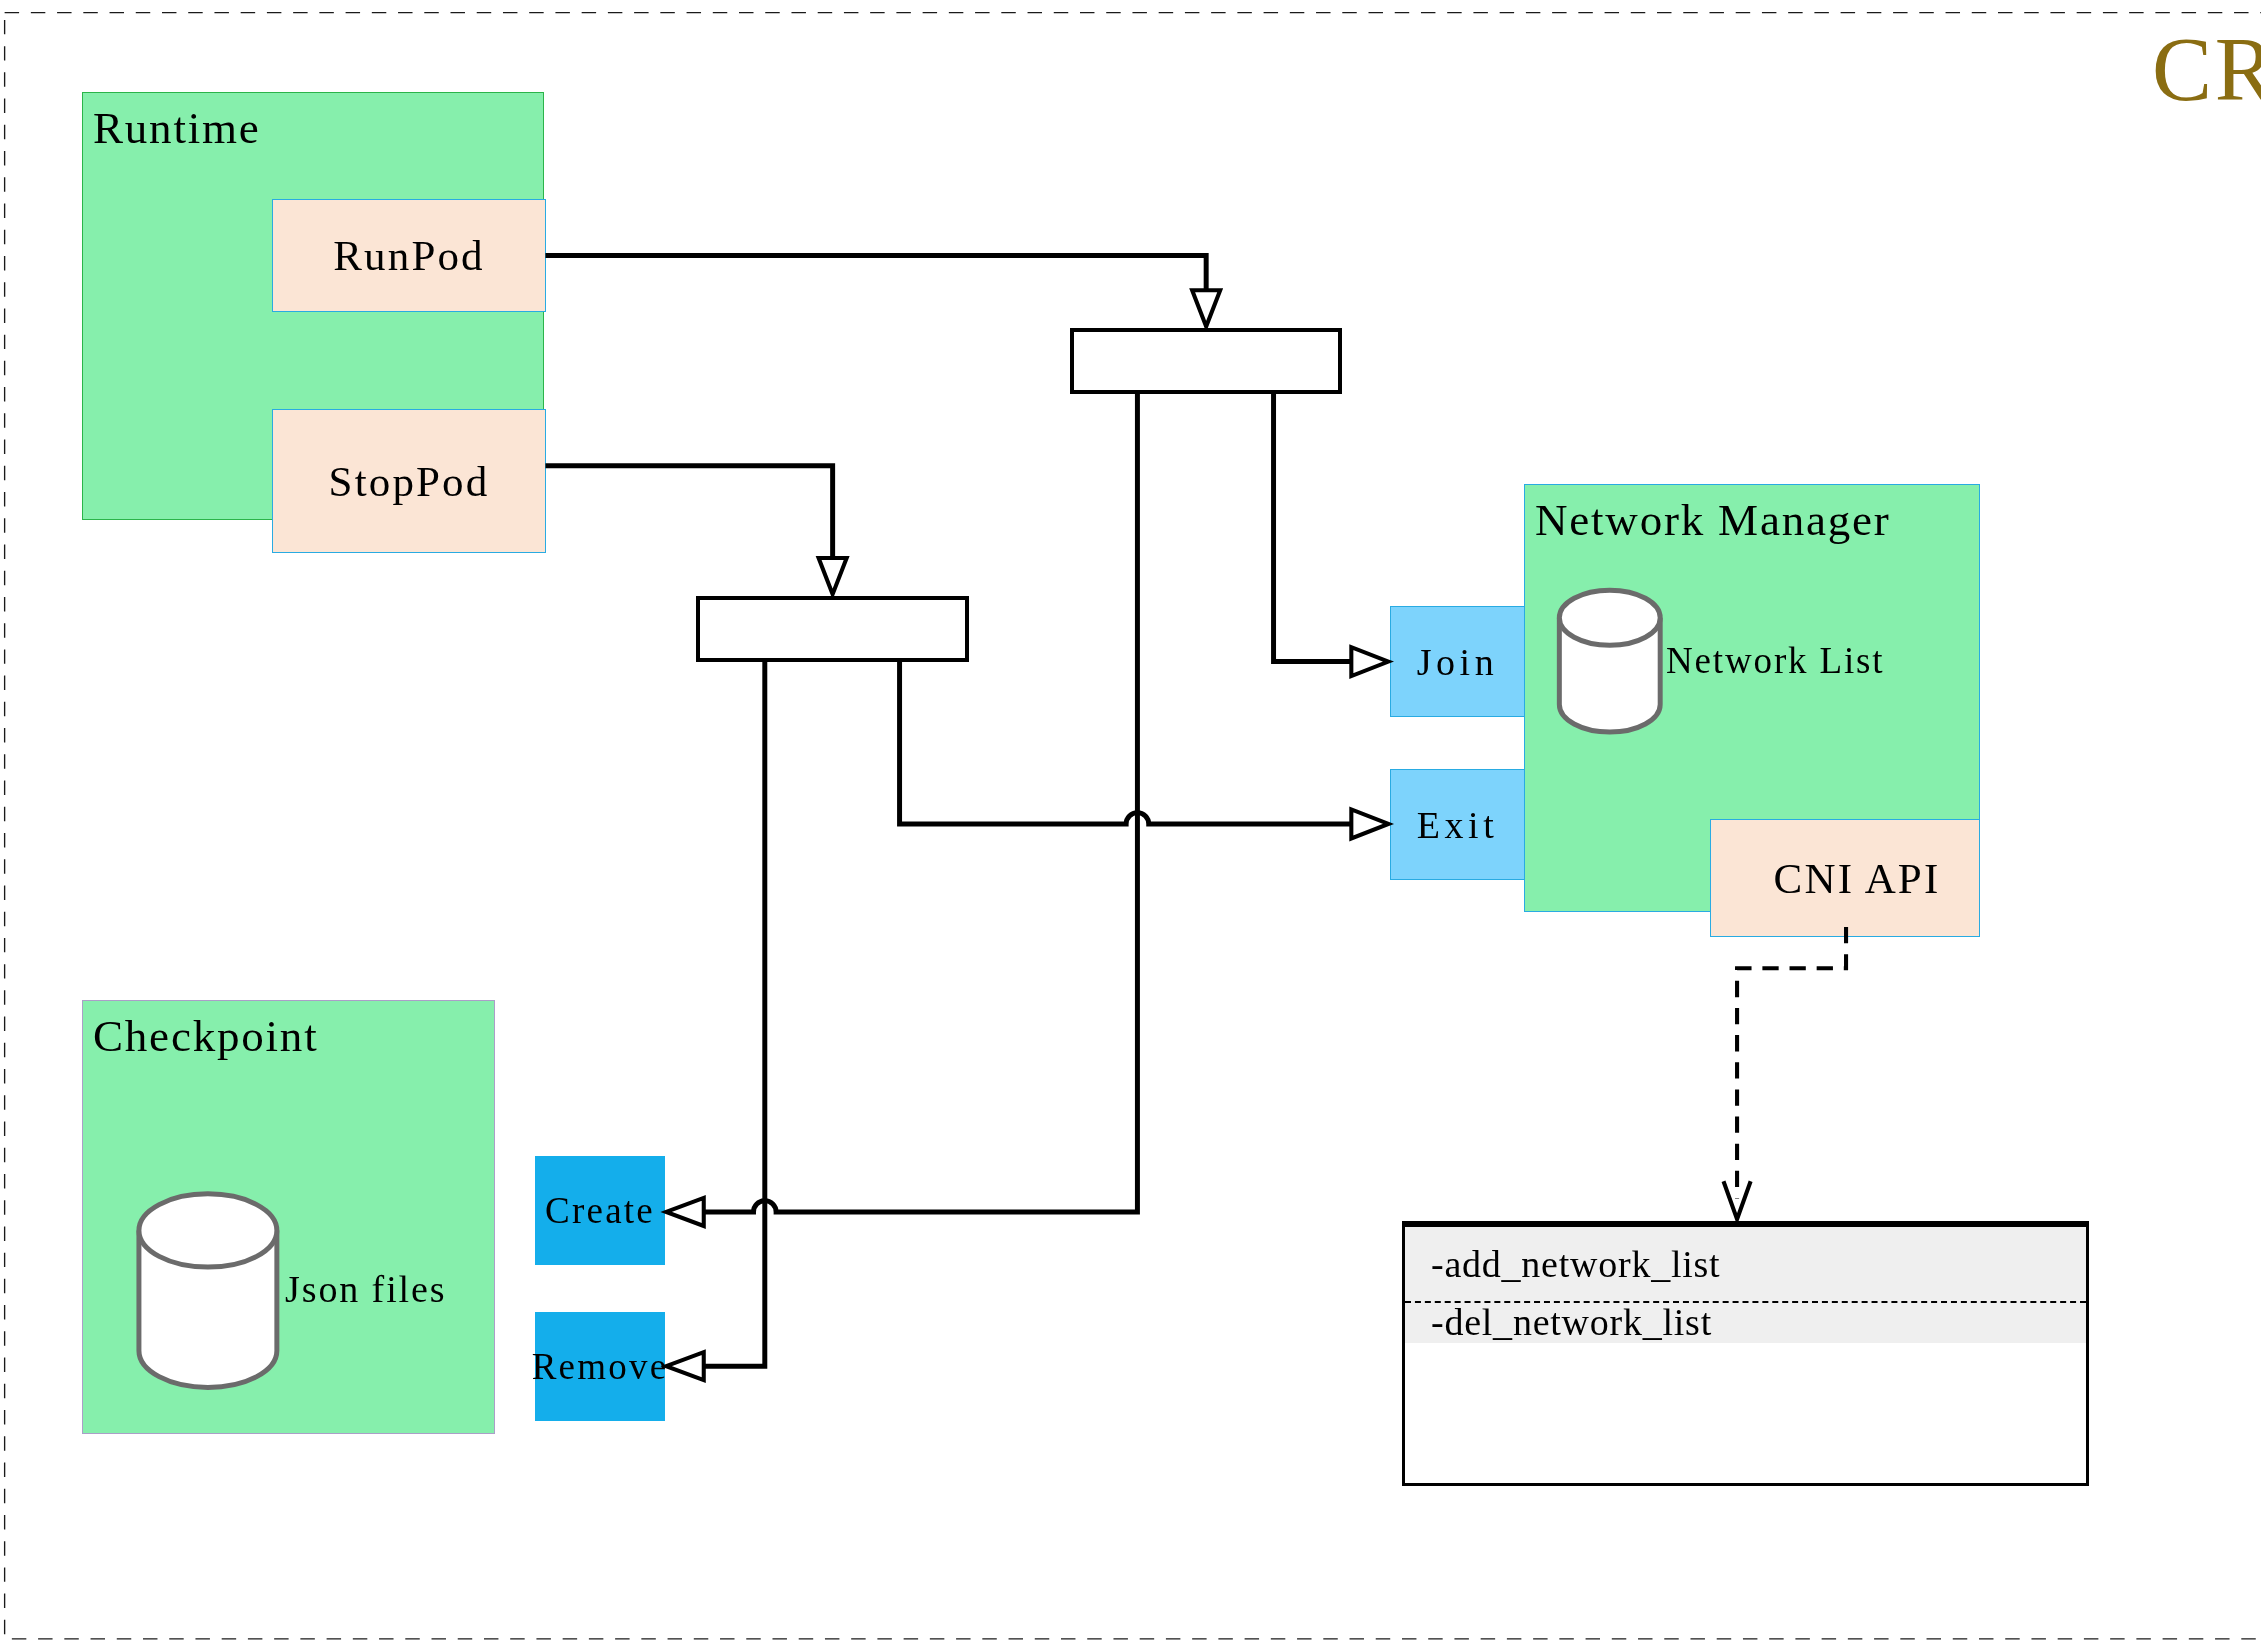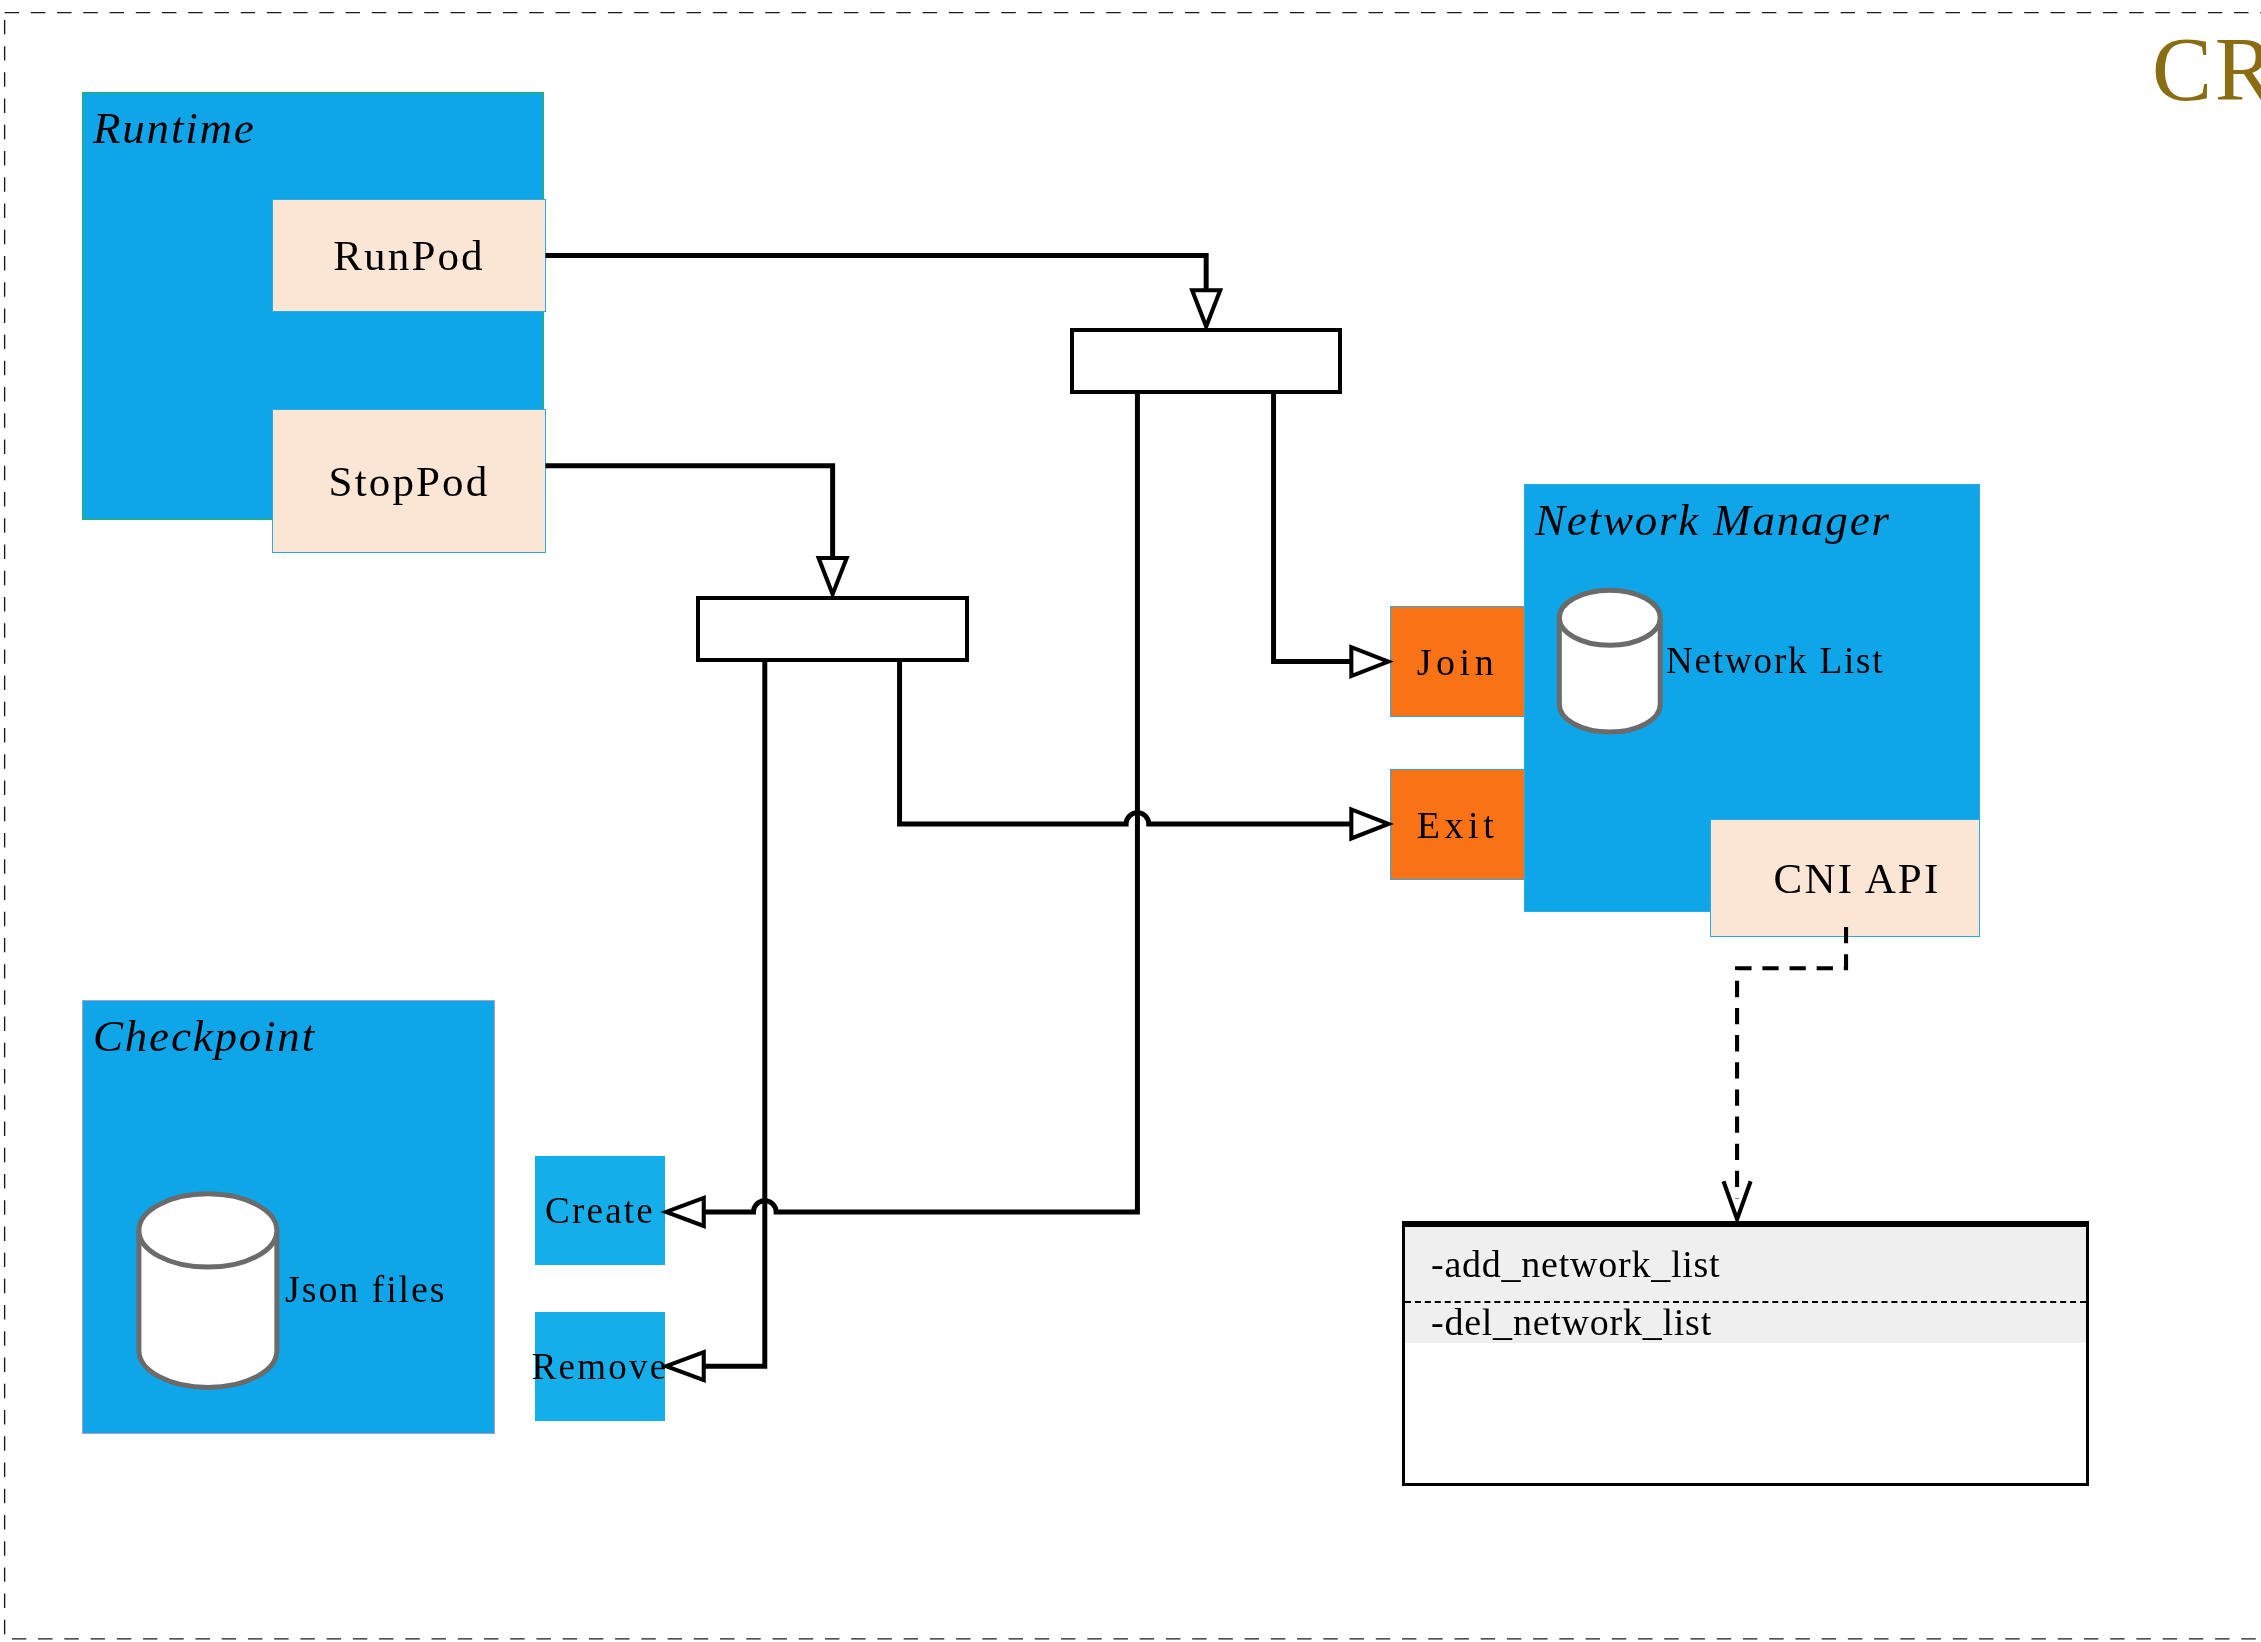--- a/index.html
+++ b/index.html
@@ -1,25 +1,25 @@
 <!DOCTYPE html>
 <html style="font-size:7.2px"><head>
 <meta charset="utf-8">
 <style>
   html,body{margin:0;padding:0;background:#fff;}
   body{width:2335px;height:1642px;position:relative;overflow:hidden;
        font-family:"Liberation Serif","DejaVu Serif",serif;color:#000;}
   #svg-layer{position:absolute;left:0;top:0;z-index:6;pointer-events:none;}
-  .gbox{position:absolute;background:#0ea5e9;box-sizing:border-box;z-index:2;font-style:italic;}
+  .gbox{position:absolute;background:#86efac;box-sizing:border-box;z-index:2;}
   .gbox .gtitle{position:absolute;left:10px;top:11px;font-size:45px;line-height:1.1;
                 letter-spacing:0.04em;white-space:nowrap;}
   .btn{position:absolute;box-sizing:border-box;display:flex;align-items:center;
        justify-content:center;z-index:3;white-space:nowrap;}
   .peach{background:#fbe5d5;border:1.4px solid #29abe2;font-size:43px;letter-spacing:0.05em;}
-  .green{background:#f97316;border:0.9px solid #29abe2;font-size:38px;letter-spacing:0.12em;}
+  .green{background:#7dd3fc;border:0.9px solid #29abe2;font-size:38px;letter-spacing:0.12em;}
   .blue{background:#14aeeb;border:none;font-size:37px;letter-spacing:0.06em;}
   .bar{position:absolute;background:#fff;border:4.1px solid #000;box-sizing:border-box;z-index:4;}
   .floatlabel{position:absolute;font-size:37px;line-height:1.2;letter-spacing:0.05em;
               white-space:nowrap;z-index:3;}
   #cri-title{position:absolute;left:2152px;top:22.6px;font-size:90px;line-height:1.05;
              color:#8a6d12;letter-spacing:0.03em;z-index:3;}
   
   #clibcni-box{position:absolute;left:1402px;top:1221px;width:687px;height:265px;
                border:3.2px solid #000;box-sizing:border-box;background:#fff;z-index:3;}
   #clibcni-head{position:relative;height:139px;background:#fff;box-sizing:border-box;}

